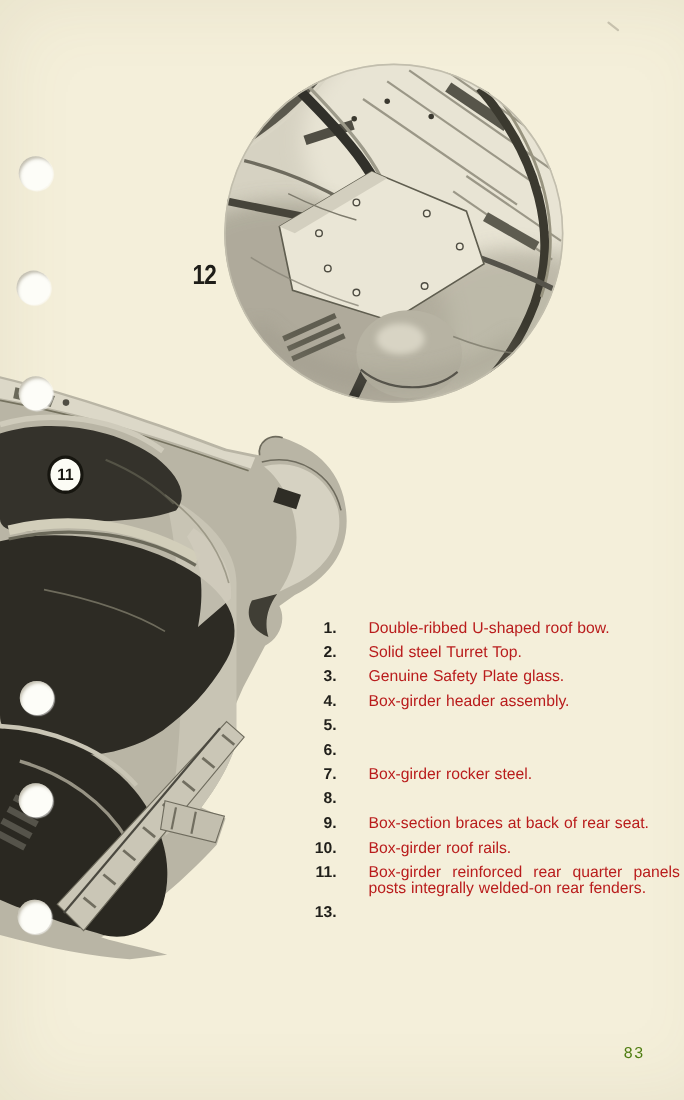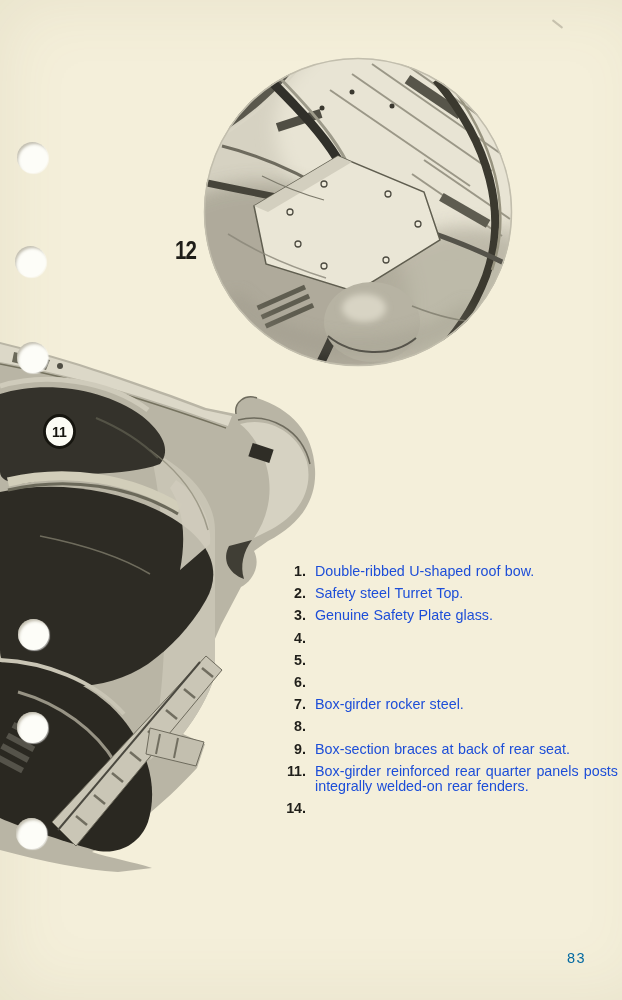--- a/index.html
+++ b/index.html
@@ -41,25 +41,25 @@
   .feature-list{
     position:absolute;left:280px;top:564px;width:338px;z-index:8;
     list-style:none;margin:0;padding:0;
   }
   .feature-list li{
     display:grid;grid-template-columns:26px 1fr;column-gap:9px;
     margin:0 0 7px 0;
     font-size:14.3px;line-height:15.2px;
   }
   .item-num{font-weight:700;text-align:right;white-space:nowrap;color:#201f1a;}
-  .item-text{text-align:justify;word-spacing:.5px;color:#1d4ed8;}
+  .item-text{text-align:justify;word-spacing:.5px;color:#b91c1c;margin-left:20px;}
   
   .page-number{
     position:absolute;left:567px;top:950px;z-index:8;
-    font-size:14.5px;letter-spacing:1.5px;color:#0369a1;font-weight:400;
+    font-size:14.5px;letter-spacing:1.5px;color:#4d7c0f;font-weight:400;
   }
   
   .smudge{
     position:absolute;left:551px;top:23px;width:13px;height:2px;
     background:rgba(120,115,100,.35);border-radius:2px;
     transform:rotate(38deg);z-index:2;
   }
 </style>
 </head>
 <body>
@@ -219,30 +219,31 @@
 
   <ol class="feature-list">
 
       <li>
         <span class="item-num">1.</span>
         <span class="item-text">Double-ribbed U-shaped roof bow.</span>
       </li>
 
       <li>
         <span class="item-num">2.</span>
-        <span class="item-text">Safety steel Turret Top.</span>
+        <span class="item-text">Solid steel Turret Top.</span>
       </li>
 
       <li>
         <span class="item-num">3.</span>
         <span class="item-text">Genuine Safety Plate glass.</span>
       </li>
 
       <li>
         <span class="item-num">4.</span>
+        <span class="item-text">Box-girder header assembly.</span>
       </li>
 
       <li>
         <span class="item-num">5.</span>
       </li>
 
       <li>
         <span class="item-num">6.</span>
       </li>
 
@@ -253,26 +254,30 @@
 
       <li>
         <span class="item-num">8.</span>
       </li>
 
       <li>
         <span class="item-num">9.</span>
         <span class="item-text">Box-section braces at back of rear seat.</span>
       </li>
 
+      <li>
+        <span class="item-num">10.</span>
+        <span class="item-text">Box-girder roof rails.</span>
+      </li>
 
       <li>
         <span class="item-num">11.</span>
         <span class="item-text">Box-girder reinforced rear quarter panels posts integrally welded-on rear fenders.</span>
       </li>
 
       <li>
-        <span class="item-num">14.</span>
+        <span class="item-num">13.</span>
       </li>
     </ol>
 
   <div class="page-number">83</div>
 
 </div>
 
 </body></html>

